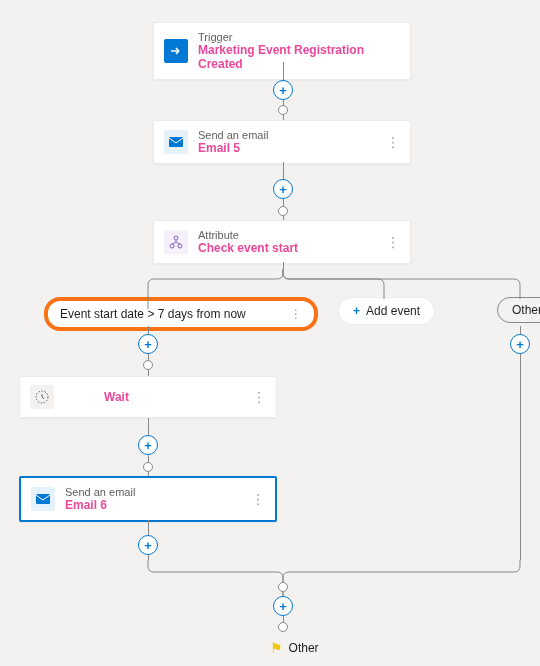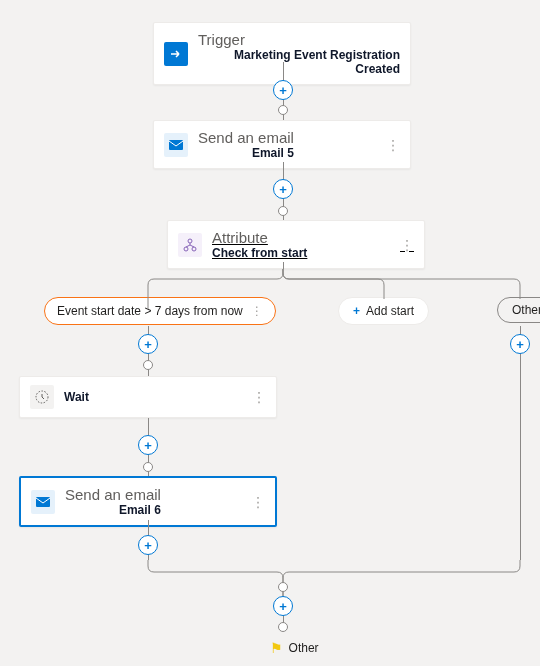--- a/index.html
+++ b/index.html
@@ -22,22 +22,22 @@
   display: flex; align-items: center; justify-content: center;
   border-radius: 2px;
   flex-shrink: 0;
   margin-right: 10px;
 }
 .icon-trigger { background: #0078d4; color: #fff; }
 .icon-email { background: #e5f1fb; color: #0078d4; }
 .icon-attr { background: #f5f0fa; color: #8764b8; }
 .icon-wait { background: #f3f2f1; color: #605e5c; }
 
-.card-text .label { font-size: 15px; color: #605e5c; }
-.card-text .title { font-size: 12px; color: #0f172a; font-weight: 600; text-align: right; }
+.card-text .label { font-size: 11px; color: #605e5c; }
+.card-text .title { font-size: 12px; color: #ec4899; font-weight: 600; }
 .card .menu-dots { margin-left: auto; color: #a19f9d; font-size: 14px; cursor: pointer; }
 
 .plus-btn {
   position: absolute;
   width: 20px; height: 20px;
   background: #fff;
   border: 1px solid #0078d4;
   border-radius: 50%;
   display: flex; align-items: center; justify-content: center;
   color: #0078d4;
@@ -59,27 +59,28 @@
 .vline {
   position: absolute;
   width: 1px;
   background: #8a8886;
   z-index: 1;
 }
 
 .branch-pill {
   position: absolute;
   background: #fff;
-  border: 1px solid #f97316;
+  border: 4px solid #f97316;
   border-radius: 16px;
   padding: 6px 12px;
   font-size: 12px;
   color: #201f1e;
   display: flex;
   align-items: flex-start;
+  gap: 36px;
 }
 .branch-pill .menu-dots { margin-left: 8px; color: #a19f9d; font-size: 12px; }
 .other-pill {
   background: #f3f2f1;
   border: 1.5px solid #8a8886;
   border-radius: 16px;
   padding: 5px 14px;
   font-size: 12px;
   color: #201f1e;
   position: absolute;
@@ -138,62 +139,62 @@
     <div class="label">Send an email</div>
     <div class="title">Email 5</div>
   </div>
   <div class="menu-dots">⋮</div>
 </div>
 
 <div class="vline" style="left:283px; top:162px; height:58px;"></div>
 <div class="plus-btn" style="left:273px; top:179px;">+</div>
 <div class="node-dot" style="left:278px; top:206px;"></div>
 
-<div class="card" style="left:167px; top:220px; width:258px;text-decoration:underline;">
+<div class="card" style="left:153px; top:220px; width:258px;">
   <div class="icon-box icon-attr">
     <svg width="14" height="14" viewBox="0 0 14 14">
         <circle cx="7" cy="3" r="2" fill="none" stroke="#8764b8" stroke-width="1"></circle>
         <circle cx="3" cy="11" r="2" fill="none" stroke="#8764b8" stroke-width="1"></circle>
         <circle cx="11" cy="11" r="2" fill="none" stroke="#8764b8" stroke-width="1"></circle>
         <path d="M7 5 L7 7 M7 7 L3 9 M7 7 L11 9" stroke="#8764b8" stroke-width="1"></path>
       </svg>
   </div>
   <div class="card-text">
     <div class="label">Attribute</div>
-    <div class="title">Check from start</div>
+    <div class="title">Check event start</div>
   </div>
   <div class="menu-dots">⋮</div>
 </div>
 
 <div class="vline" style="left:283px; top:262px; height:7px;"></div>
 <svg class="flowpath" style="left:0; top:269px; width:540px; height:40px;">
   <path d="M283 0 L283 4 Q283 10 277 10 L154 10 Q148 10 148 16 L148 40"></path>
   <path d="M283 0 L283 4 Q283 10 289 10 L378 10 Q384 10 384 16 L384 30"></path>
   <path d="M283 0 L283 4 Q283 10 289 10 L514 10 Q520 10 520 16 L520 30"></path>
 </svg>
 
 <div class="branch-pill" style="left:44px; top:297px;">
   <span>Event start date &gt; 7 days from now</span>
   <span class="menu-dots">⋮</span>
 </div>
 
 <div class="add-branch-pill" style="left:338px; top:297px;">
   <span class="plus">+</span>
-  <span>Add start</span>
+  <span>Add event</span>
 </div>
 
 <div class="other-pill" style="left:497px; top:297px;">
   <span>Other</span>
 </div>
 
 <div class="vline" style="left:148px; top:326px; height:50px;"></div>
 <div class="plus-btn" style="left:138px; top:334px;">+</div>
 <div class="node-dot" style="left:143px; top:360px;"></div>
 
-<div class="card" style="left:19px; top:376px; width:258px;">
+<div class="card" style="left:19px; top:376px; width:258px;gap:40px;">
   <div class="icon-box icon-wait">
     <svg width="14" height="14" viewBox="0 0 14 14">
         <circle cx="7" cy="7" r="6" fill="none" stroke="#605e5c" stroke-width="1" stroke-dasharray="1.5 1.5"></circle>
         <path d="M7 4 L7 7 L9 9" stroke="#605e5c" stroke-width="1" fill="none"></path>
       </svg>
   </div>
   <div class="card-text">
     <div class="title">Wait</div>
   </div>
   <div class="menu-dots">⋮</div>

